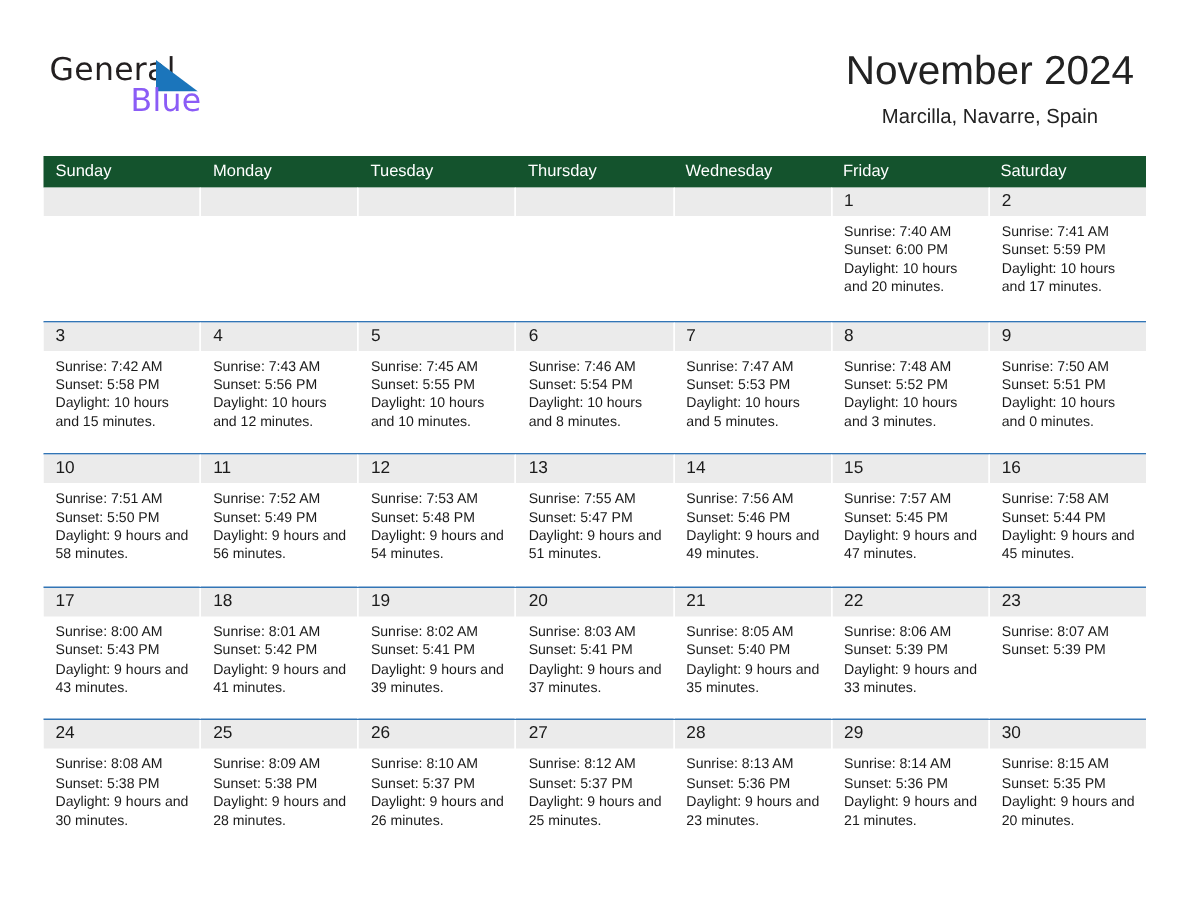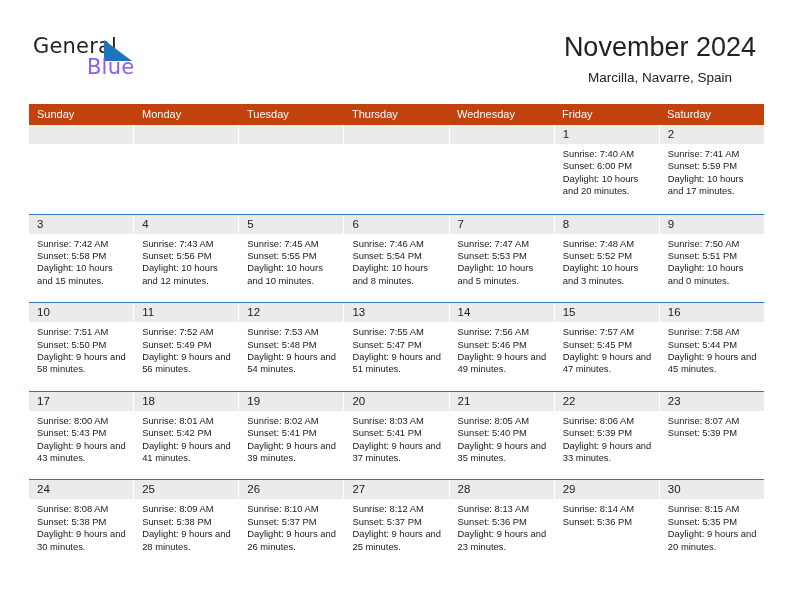--- a/index.html
+++ b/index.html
@@ -88,21 +88,21 @@
 
   
   .calendar {
     position: absolute;
     left: 29px;
     top: 104px;
     width: 735px;
   }
   .dow-row {
     display: flex;
-    background: #c2410c;
+    background: #14532d;
     height: 21px;
     justify-content: flex-end;
   }
   .dow {
     flex: 1 1 0;
     color: #ffffff;
     font-size: 11px;
     line-height: 21px;
     padding-left: 8px;
     box-sizing: border-box;
@@ -434,20 +434,21 @@
               <div>Sunrise: 8:13 AM</div>
               <div>Sunset: 5:36 PM</div>
               <div class="wrap">Daylight: 9 hours and 23 minutes.</div>
             </div>
           </div>
           <div class="cell">
             <div class="daynum">29</div>
             <div class="info">
               <div>Sunrise: 8:14 AM</div>
               <div>Sunset: 5:36 PM</div>
+              <div class="wrap">Daylight: 9 hours and 21 minutes.</div>
             </div>
           </div>
           <div class="cell">
             <div class="daynum">30</div>
             <div class="info">
               <div>Sunrise: 8:15 AM</div>
               <div>Sunset: 5:35 PM</div>
               <div class="wrap">Daylight: 9 hours and 20 minutes.</div>
             </div>
           </div>

